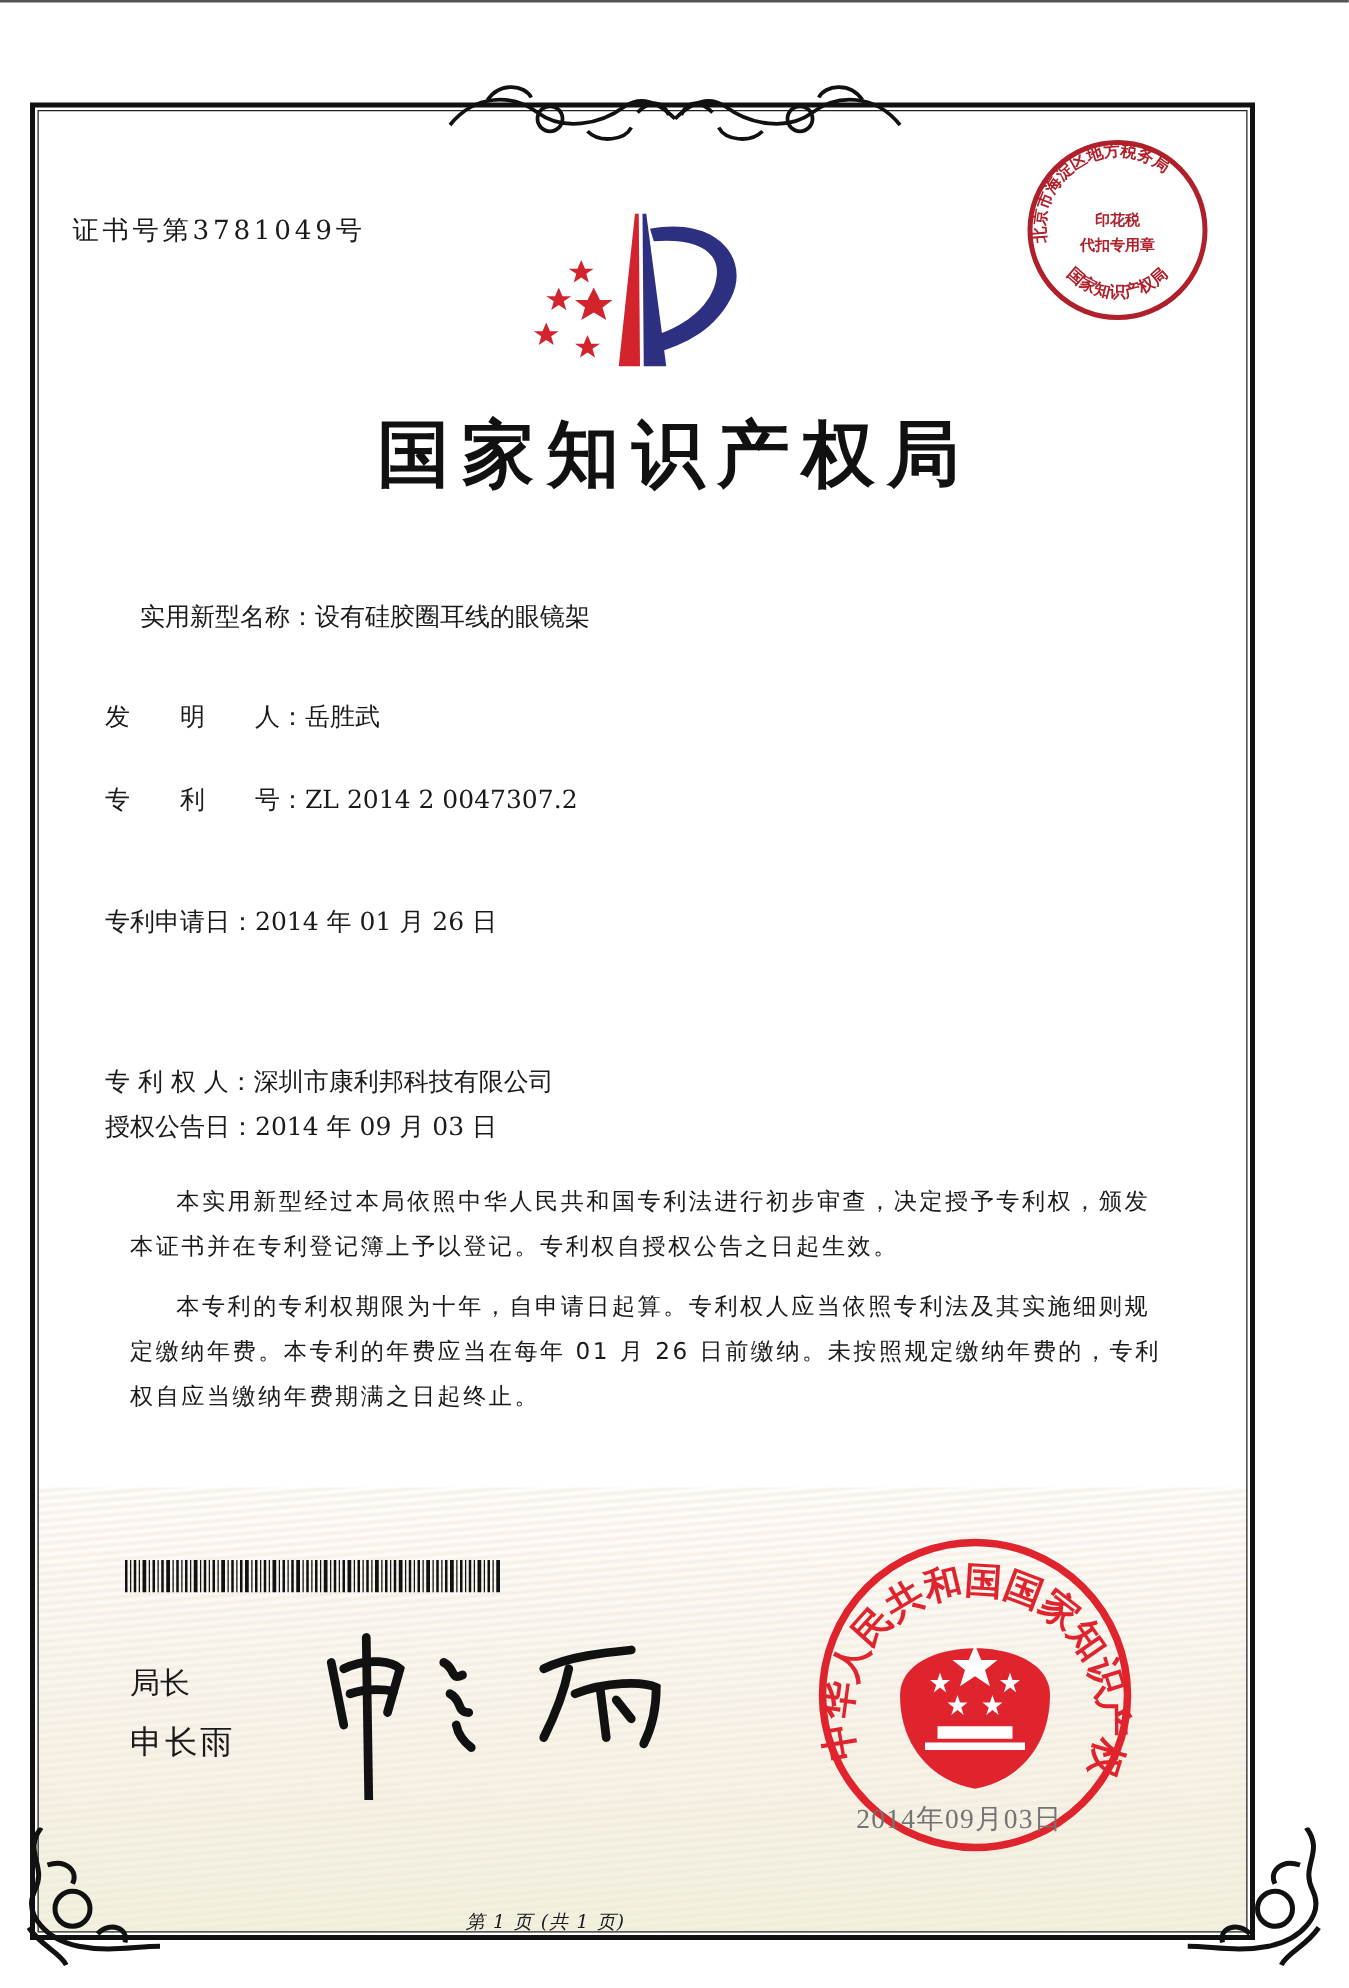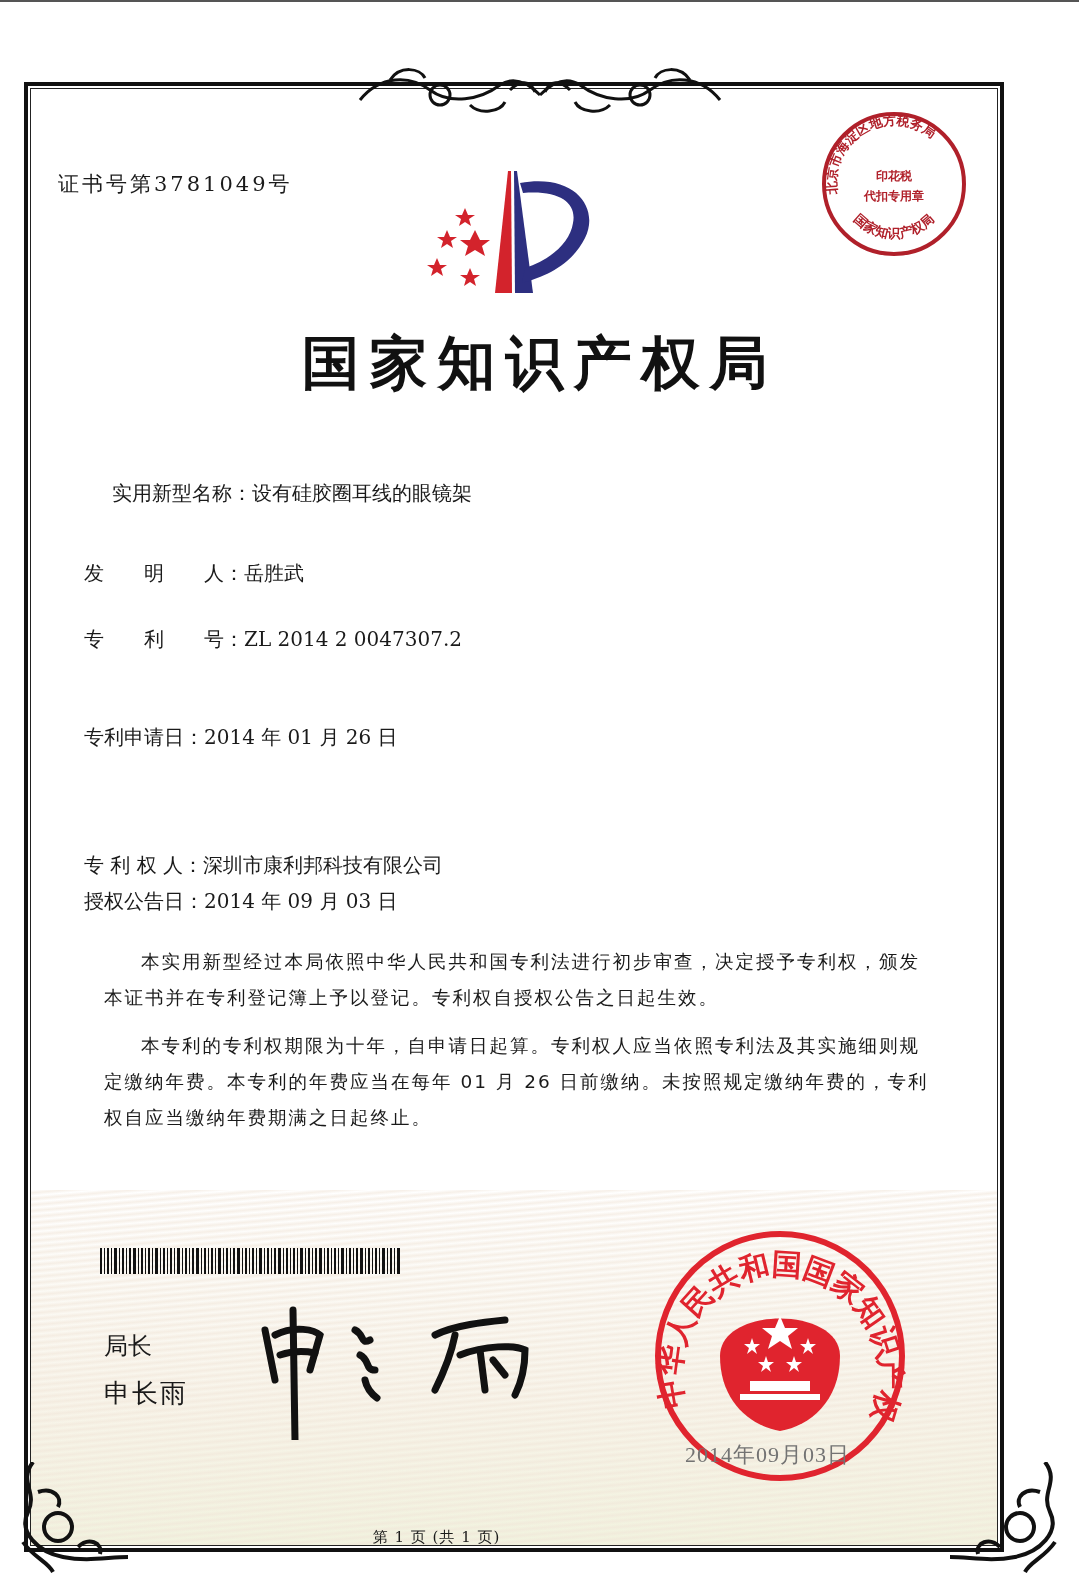--- a/index.html
+++ b/index.html
@@ -52,21 +52,21 @@
   .body-text p { margin: 12px; text-indent: 2em; }
   .barcode { position: absolute; left: 100px; top: 1248px; width: 300px; height: 26px; }
   .dir-title { position: absolute; left: 104px; top: 1330px; font-size: 24px; font-family: "DejaVu Sans", "Liberation Sans", sans-serif; }
   .dir-name { position: absolute; left: 104px; top: 1376px; font-size: 26px; letter-spacing: 2px; font-family: "DejaVu Sans", "Liberation Sans", sans-serif; }
   .signature { position: absolute; left: 255px; top: 1290px; width: 300px; height: 150px; }
   .sipo-seal { position: absolute; left: 650px; top: 1226px; width: 260px; height: 260px; }
   .seal-date {
     position: absolute; left: 685px; top: 1440px; font-size: 22px; color: #737373;
     font-family: "Liberation Serif", serif; letter-spacing: 1px;
   }
-  .page-no { position: absolute; left: 0; width: 873px; top: 1528px; text-align: center; font-size: 15px; letter-spacing: 1px; }
+  .page-no { position: absolute; left: 0; width: 873px; top: 1528px; text-align: center; font-size: 15px; letter-spacing: 1px; font-style: italic; }
 </style>
 </head>
 <body>
 
 <div class="topline"></div>
 <div class="guilloche"></div>
 <div class="frame"></div>
 <div class="frame-inner"></div>
 
 <svg class="ornament-top" viewBox="0 0 400 60">

